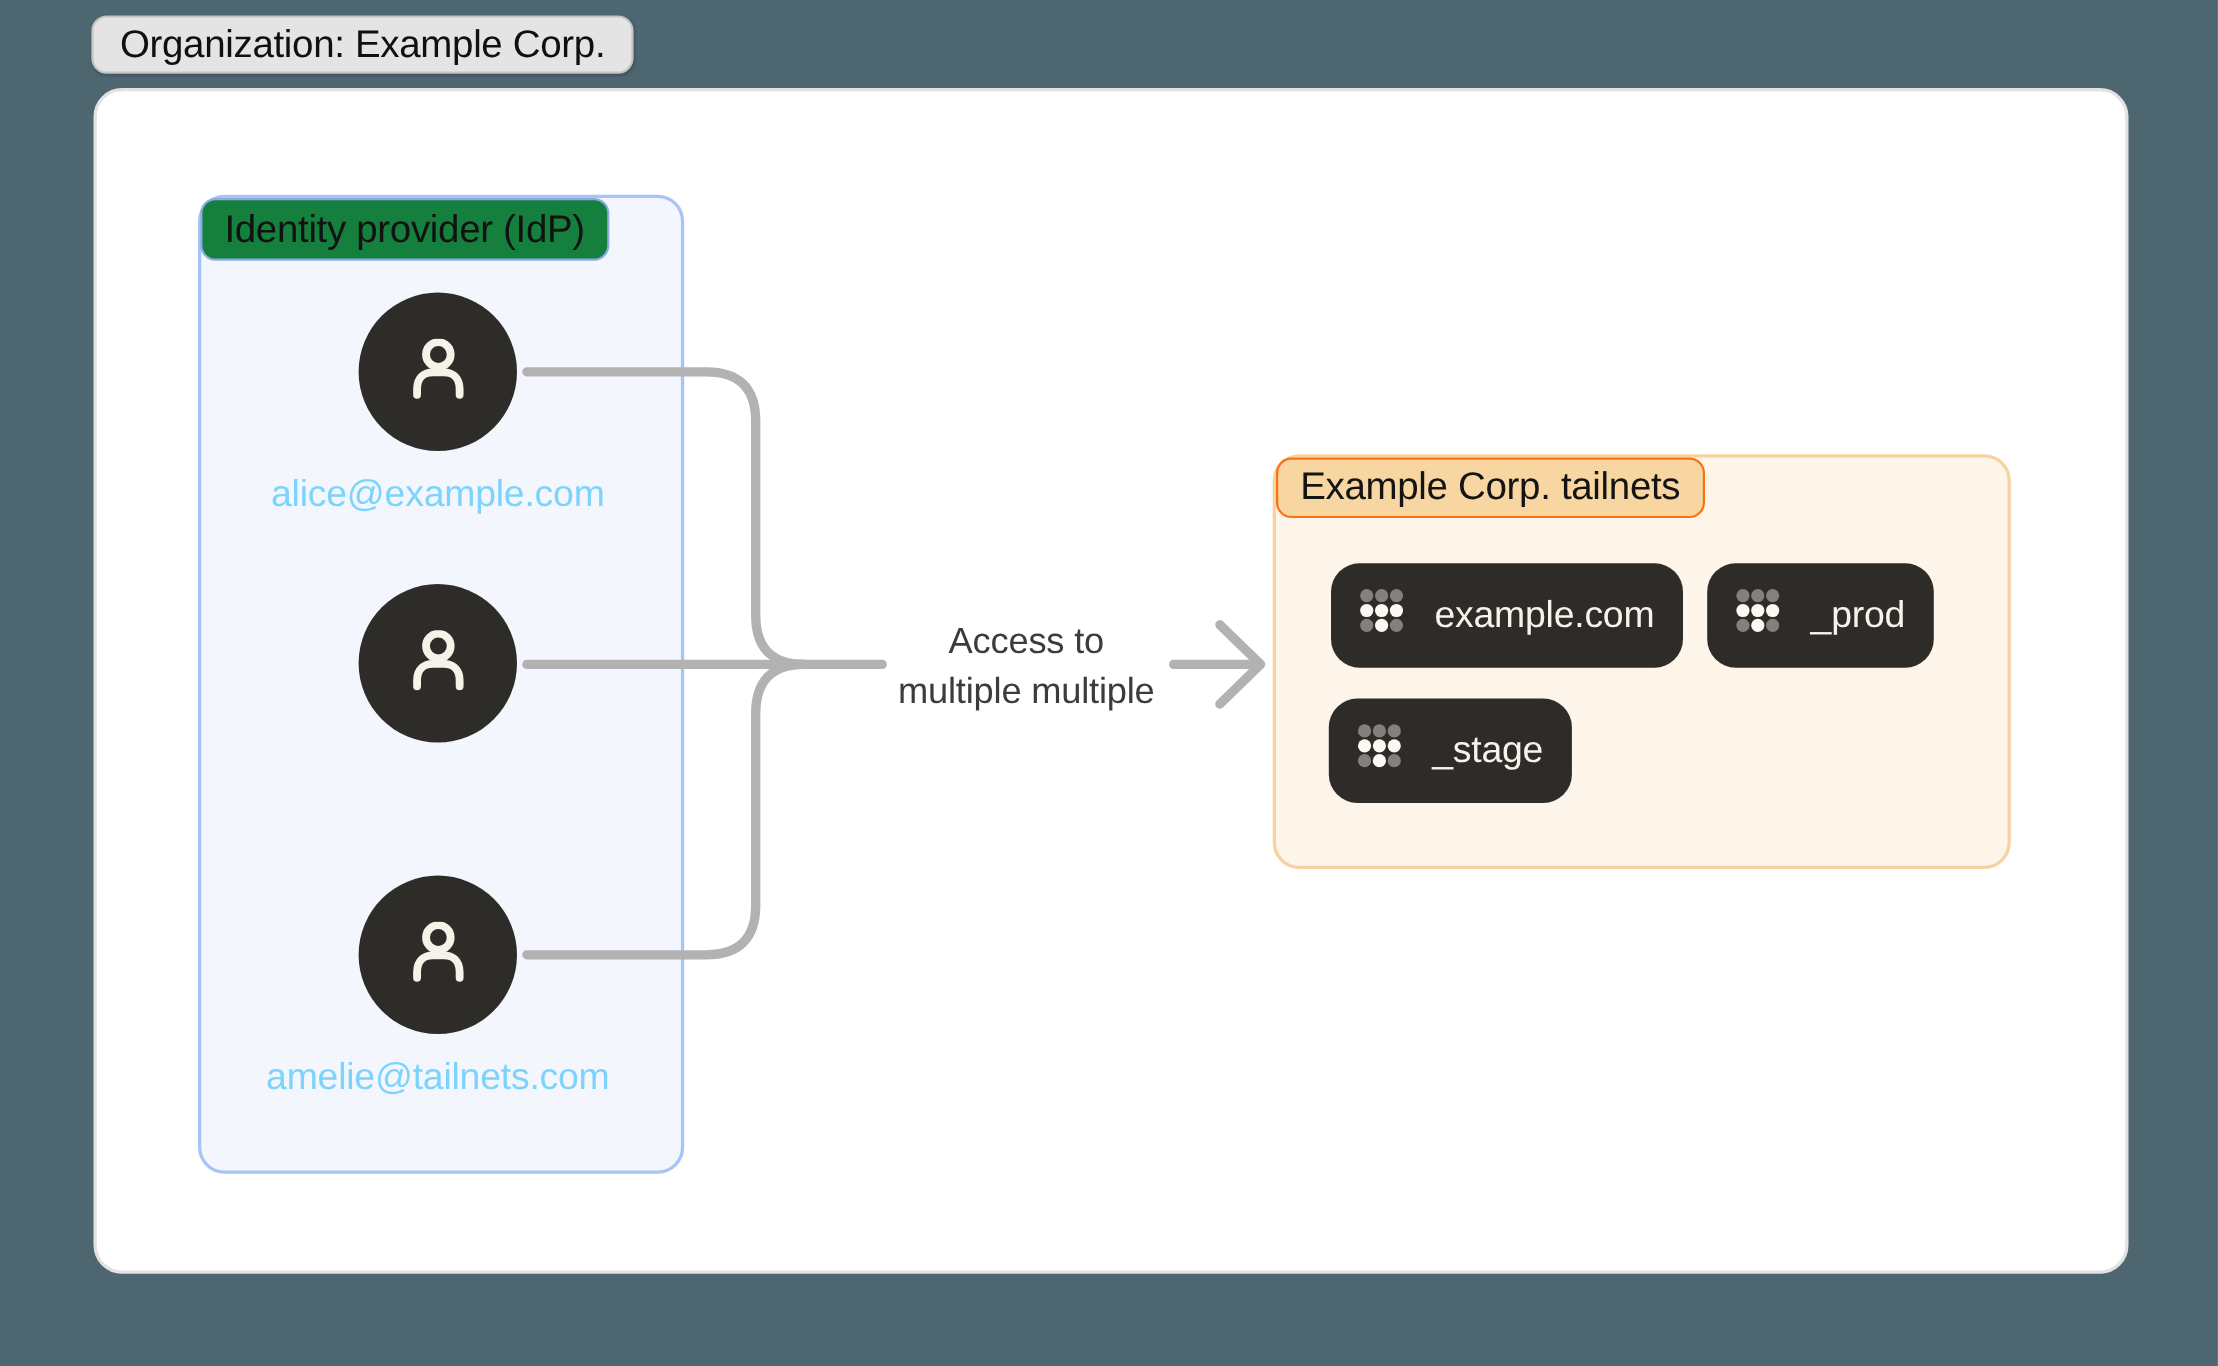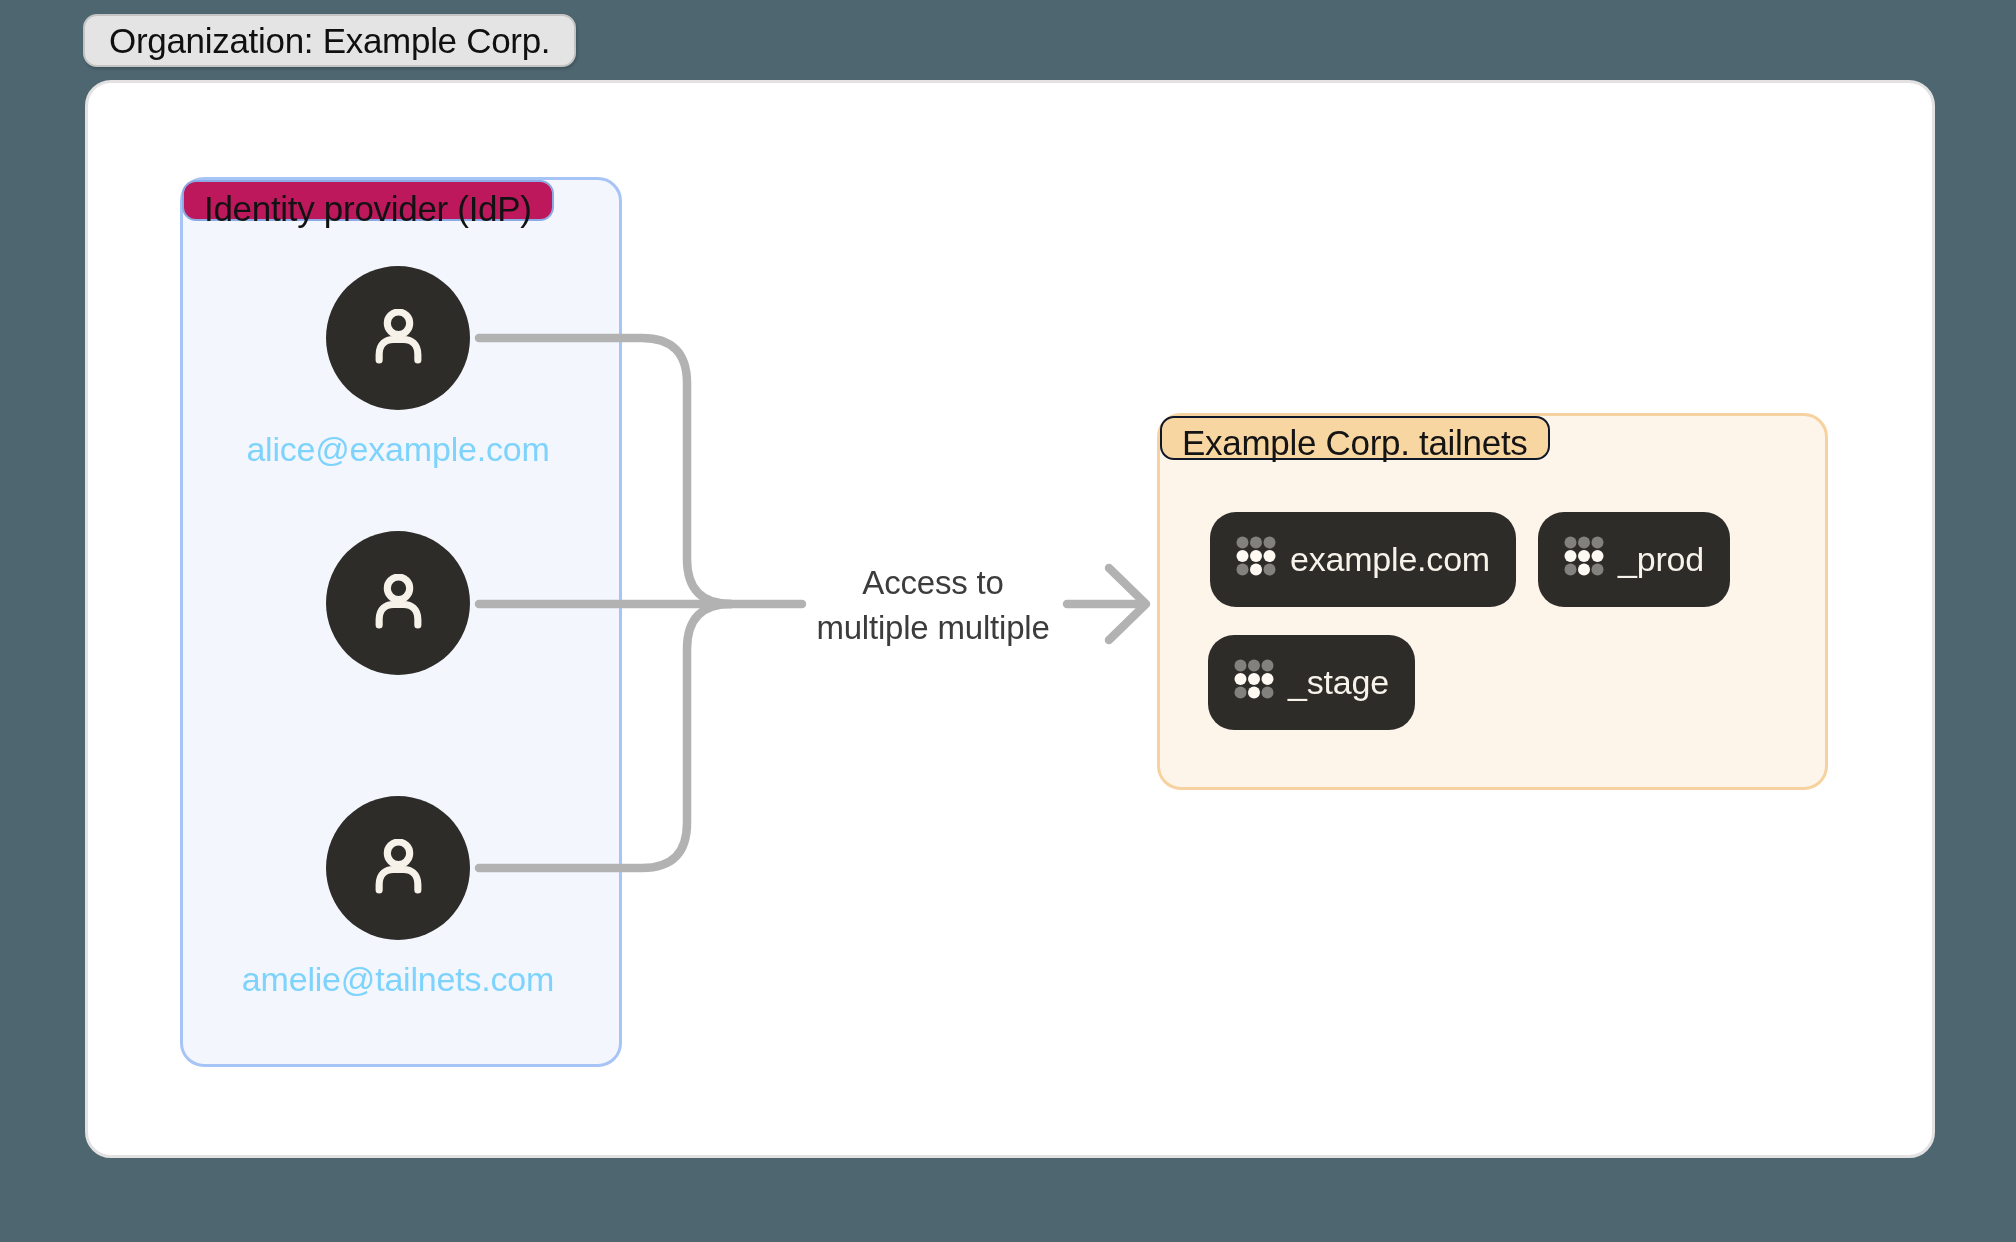--- a/index.html
+++ b/index.html
@@ -50,25 +50,25 @@
     width: 442px; height: 890px;
     box-sizing: border-box;
     background: #f3f7fd;
     border: 3px solid #a7c4f7;
     border-radius: 24px;
     z-index: 2;
   }
   .idp-title {
     position: absolute;
     left: 182px; top: 180px;
-    height: 41px;
+    height: 57px;
     line-height: 53px;
     padding: 0 20px;
     box-sizing: border-box;
-    background: #be185d;
+    background: #15803d;
     border: 2px solid #8cabe4;
     border-radius: 14px;
     font-size: 35px;
     font-weight: 500;
     letter-spacing: -0.3px;
     color: #121212;
     white-space: nowrap;
     z-index: 4;
   }
   .avatar {
@@ -124,26 +124,26 @@
     width: 671px; height: 377px;
     box-sizing: border-box;
     background: #fdf4ea;
     border: 3px solid #f6d2a0;
     border-radius: 24px;
     z-index: 2;
   }
   .tailnets-title {
     position: absolute;
     left: 1160px; top: 416px;
-    height: 44px;
+    height: 55px;
     line-height: 50px;
     padding: 0 20px;
     box-sizing: border-box;
     background: #f8d6a2;
-    border: 2px solid #0f172a;
+    border: 2px solid #f97316;
     border-radius: 14px;
     font-size: 35px;
     font-weight: 500;
     letter-spacing: -0.3px;
     color: #141414;
     white-space: nowrap;
     z-index: 4;
   }
   .badges-row {
     position: absolute;
@@ -153,21 +153,21 @@
   }
   .badges-row-1 { left: 1210px; top: 512px; }
   .badges-row-2 { left: 1208px; top: 635px; justify-content: space-between; }
   .tailnet-badge {
     height: 95px;
     box-sizing: border-box;
     background: #2e2c29;
     border-radius: 26px;
     display: inline-flex;
     align-items: center;
-    gap: 14px;
+    gap: 28px;
     padding: 0 26px;
     color: #f7f2ea;
     font-size: 34px;
     letter-spacing: -0.2px;
     white-space: nowrap;
   }
   .ts-dot-bright { fill: #fdf9f2; }
   .ts-dot-dim { fill: #83817d; }
 </style>
 </head>

